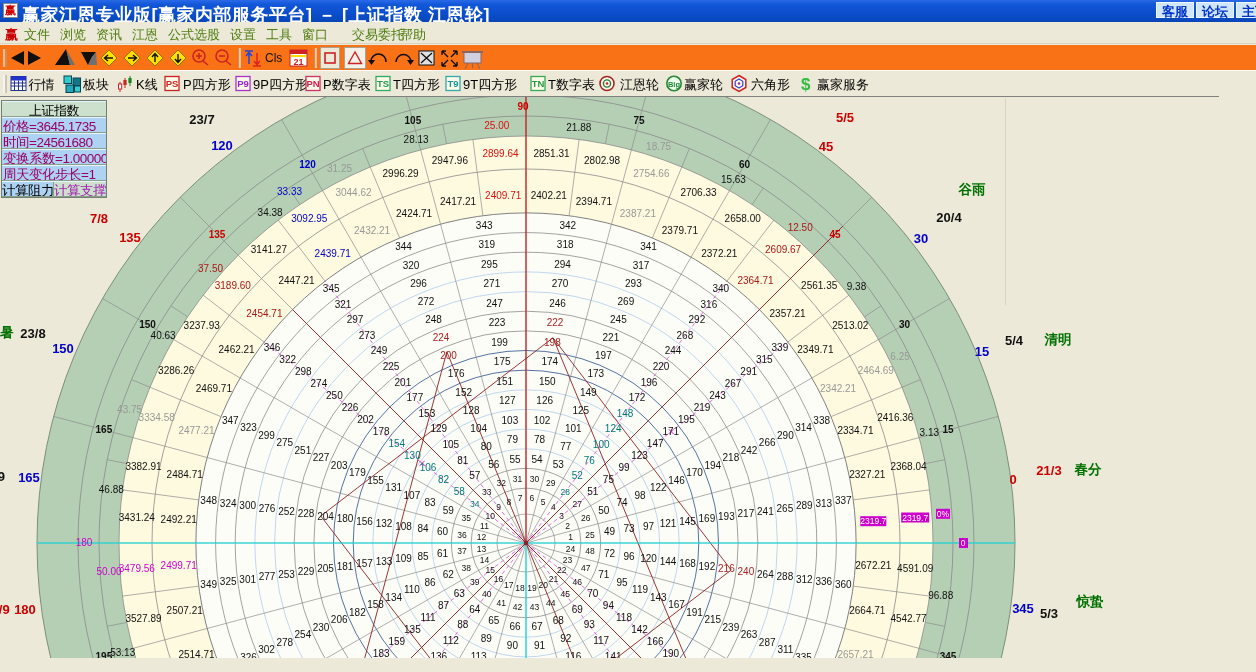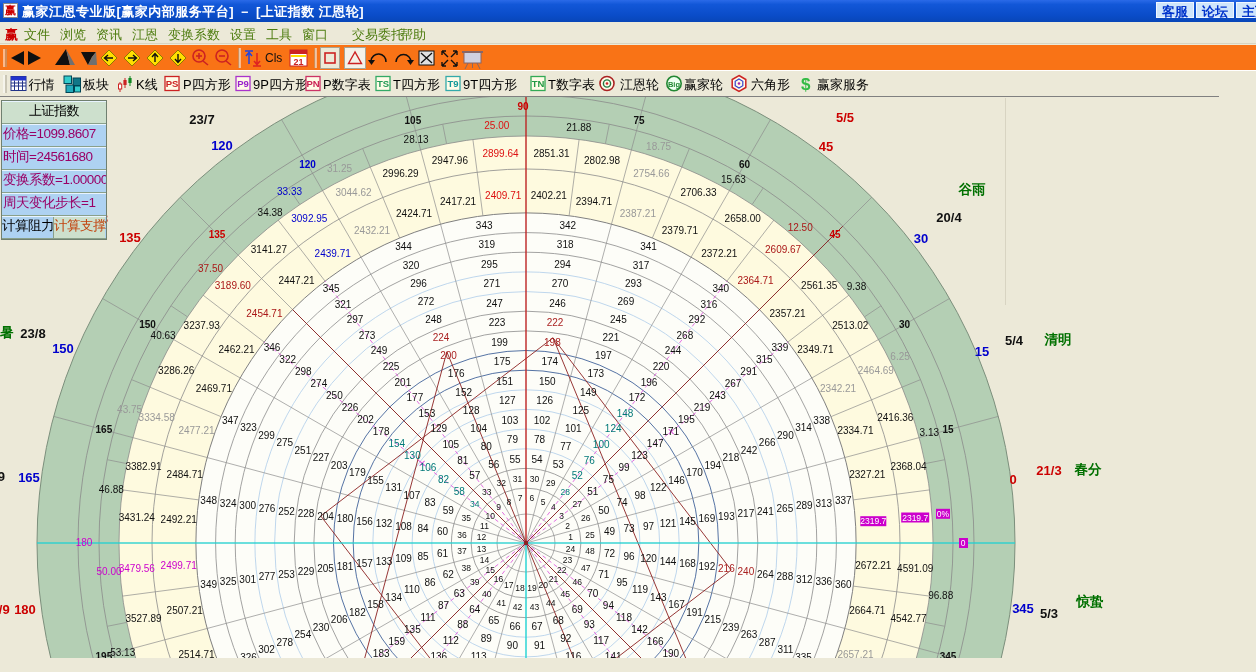--- a/index.html
+++ b/index.html
@@ -1,40 +1,40 @@
 <!DOCTYPE html>
 <html><head><meta charset="utf-8"><style>
 *{margin:0;padding:0;box-sizing:border-box}
 body{width:1256px;height:672px;overflow:hidden;position:relative;background:#ece9d8;font-family:"Liberation Sans",sans-serif}
 #titlebar{position:absolute;left:0;top:0;width:1256px;height:22px;background:linear-gradient(180deg,#2a6ae8 0%,#1257d8 20%,#0a4cc8 70%,#0846b8 100%)}
 #titlebar .ticon{position:absolute;left:3px;top:3px;width:15px;height:15px;background:#fff;border:1px solid #888;color:#c00;font-size:11px;font-weight:bold;text-align:center;line-height:13px}
-#titlebar .ttext{position:absolute;left:22px;top:3px;color:#fff;font-size:13px;font-weight:bold;letter-spacing:0.5px}
+#titlebar .ttext{position:absolute;left:22px;top:3px;color:#fff;font-size:18px;font-weight:bold;letter-spacing:0.5px}
 .tbtn{position:absolute;top:2px;height:16px;width:38px;background:#cfe5fb;border:1px solid #f0f6ff;color:#0033cc;font-size:13px;font-weight:bold;text-align:center;line-height:17px}
 #menubar{position:absolute;left:0;top:22px;width:1256px;height:22px;background:#ece9d8;border-bottom:1px solid #d8d4c2}
 .mi{position:absolute;top:4px;font-size:13px;color:#4d7c0f}
 #toolbar1{position:absolute;left:0;top:45px;width:1256px;height:26px;background:#f97316;border-bottom:1px solid #fff}
 #toolbar2{position:absolute;left:0;top:71px;width:1219px;height:26px;background:#ece9d8;border-bottom:1px solid #808080}
 #statusbar{position:absolute;left:0;top:679px;width:1168px;height:14px;background:#ece9d8;border-top:1px solid #404040}
 #panel{position:absolute;left:1px;top:100px;width:106px;border:1px solid #708070;background:#aed2f2;overflow:hidden}
-.prow{height:23px;border-bottom:1px solid #8aa08a;border-top:1px solid #e8f4ff;font-size:13.5px;color:#990066;line-height:17px;padding-left:1px;background:#aed2f2;white-space:nowrap;overflow:hidden;letter-spacing:-0.5px}
+.prow{height:16px;border-bottom:1px solid #8aa08a;border-top:1px solid #e8f4ff;font-size:13.5px;color:#990066;line-height:17px;padding-left:1px;background:#aed2f2;white-space:nowrap;overflow:hidden;letter-spacing:-0.5px}
 </style></head><body>
 <div id="titlebar">
  <div class="ticon">赢</div>
  <div class="ttext">赢家江恩专业版[赢家内部服务平台]  －  [上证指数  江恩轮]</div>
  <div class="tbtn" style="left:1156px">客服</div>
  <div class="tbtn" style="left:1196px">论坛</div>
  <div class="tbtn" style="left:1236px">主页</div>
 </div>
 <div id="menubar">
  <span class="mi" style="left:5px;color:#c00;font-weight:bold">赢</span>
  <span class="mi" style="left:24px">文件</span>
  <span class="mi" style="left:60px">浏览</span>
  <span class="mi" style="left:96px">资讯</span>
  <span class="mi" style="left:132px">江恩</span>
- <span class="mi" style="left:168px">变换系数</span>
+ <span class="mi" style="left:168px">公式选股</span>
  <span class="mi" style="left:230px">设置</span>
  <span class="mi" style="left:266px">工具</span>
  <span class="mi" style="left:302px">窗口</span>
  <span class="mi" style="left:352px">交易委托</span>
  <span class="mi" style="left:400px">帮助</span>
 </div>
 <div id="toolbar1">
 <svg width="1256" height="26" font-family="Liberation Sans, sans-serif">
 <line x1="4" y1="4" x2="4" y2="22" stroke="#fff" stroke-width="1"></line>
       <line x1="6" y1="4" x2="6" y2="22" stroke="#a8a494" stroke-width="1"></line>
@@ -682,27 +682,27 @@
     <text x="1088.0" y="474.0" font-size="13.5" fill="#007000" font-weight="bold" text-anchor="middle">春分</text>
     <text x="1049.0" y="475.0" font-size="13" fill="#cc0000" font-weight="bold" text-anchor="middle">21/3</text>
     <text x="1013.0" y="484.0" font-size="13" fill="#cc0000" font-weight="bold" text-anchor="middle">0</text>
     <text x="1090.0" y="606.0" font-size="13.5" fill="#007000" font-weight="bold" text-anchor="middle">惊蛰</text>
     <text x="1049.0" y="618.0" font-size="13" fill="#111" font-weight="bold" text-anchor="middle">5/3</text>
     <text x="1023.0" y="613.0" font-size="13" fill="#0000cc" font-weight="bold" text-anchor="middle">345</text>
     <line x1="1005.5" y1="98" x2="1005.5" y2="305" stroke="#d8d4c2" stroke-width="1"></line>
   </svg>
 <div id="panel">
  <div class="prow" style="background:#cde0cd;color:#000;text-align:center;font-size:13px;padding-left:0">上证指数</div>
- <div class="prow">价格=1099.8607</div>
+ <div class="prow">价格=3645.1735</div>
  <div class="prow">时间=24561680</div>
  <div class="prow">变换系数=1.00000</div>
  <div class="prow">周天变化步长=1</div>
  <div class="prow" style="padding:0;display:flex">
    <div style="width:52px;background:#aed2f2;color:#000;border-right:1px solid #8aa08a">计算阻力</div>
-   <div style="width:51px;background:#cde0cd;text-align:left;color:#c2410c">计算支撑</div>
+   <div style="width:51px;background:#cde0cd;text-align:left;color:#a21caf">计算支撑</div>
  </div>
 </div>
 <div id="statusbar">
  <div style="position:absolute;left:7px;top:3px;width:15px;height:11px;background:#1040a0;border:1px solid #000"></div>
  <div style="position:absolute;left:50px;top:3px;width:11px;height:11px;background:#e03030;border-radius:50%"></div>
  <div style="position:absolute;left:66px;top:7px;color:#d00000;font-size:12px;font-weight:bold;white-space:nowrap">2143.12 ▼ -9.41  -0.38%  970.39亿 ↗</div>
  <div style="position:absolute;left:427px;top:3px;width:11px;height:11px;background:#e03030;border-radius:50%"></div>
  <div style="position:absolute;left:443px;top:7px;color:#d00000;font-size:12px;font-weight:bold;white-space:nowrap">2319.71 ▼ -8.24  -0.35%  730.12亿 ↗</div>
  <div style="position:absolute;left:1210px;top:6px;color:#d00000;font-size:11px;font-weight:bold;white-space:nowrap">♥9 6700</div>
 </div>

